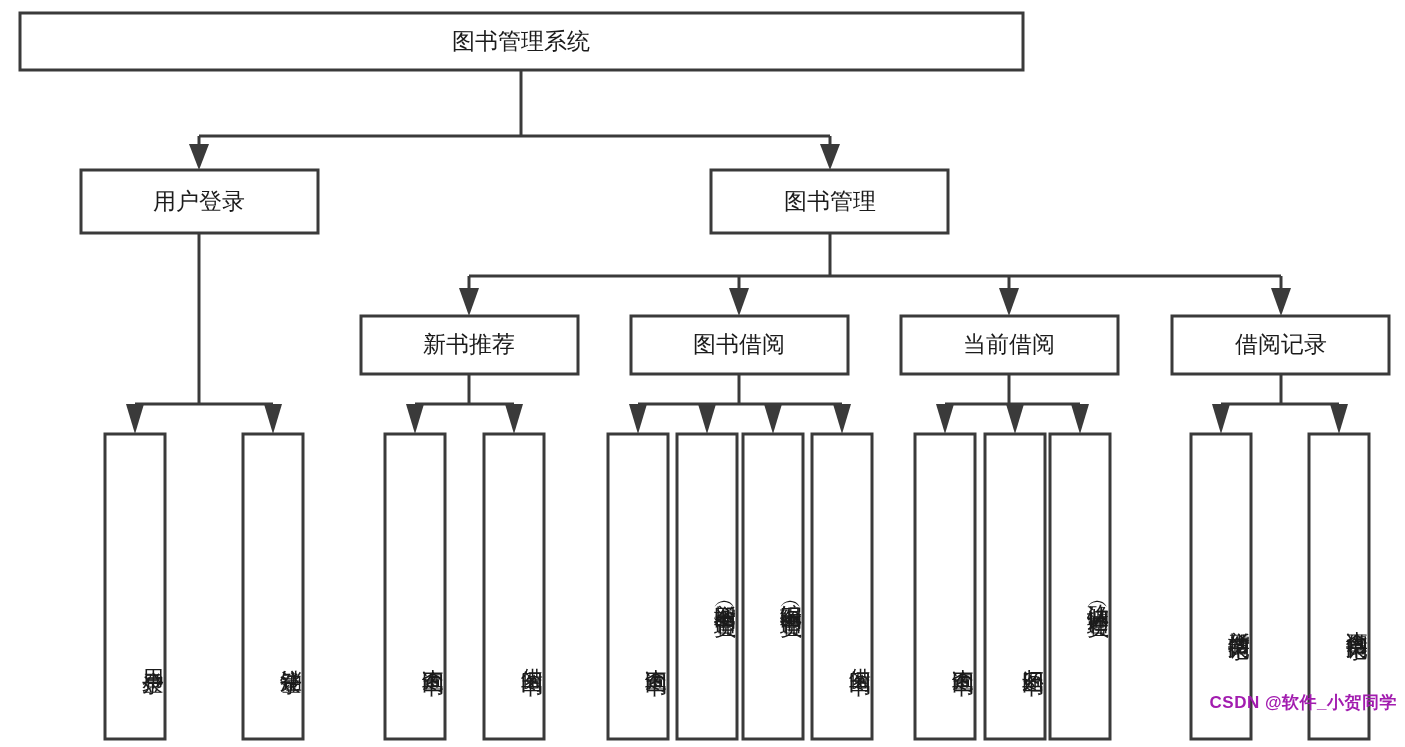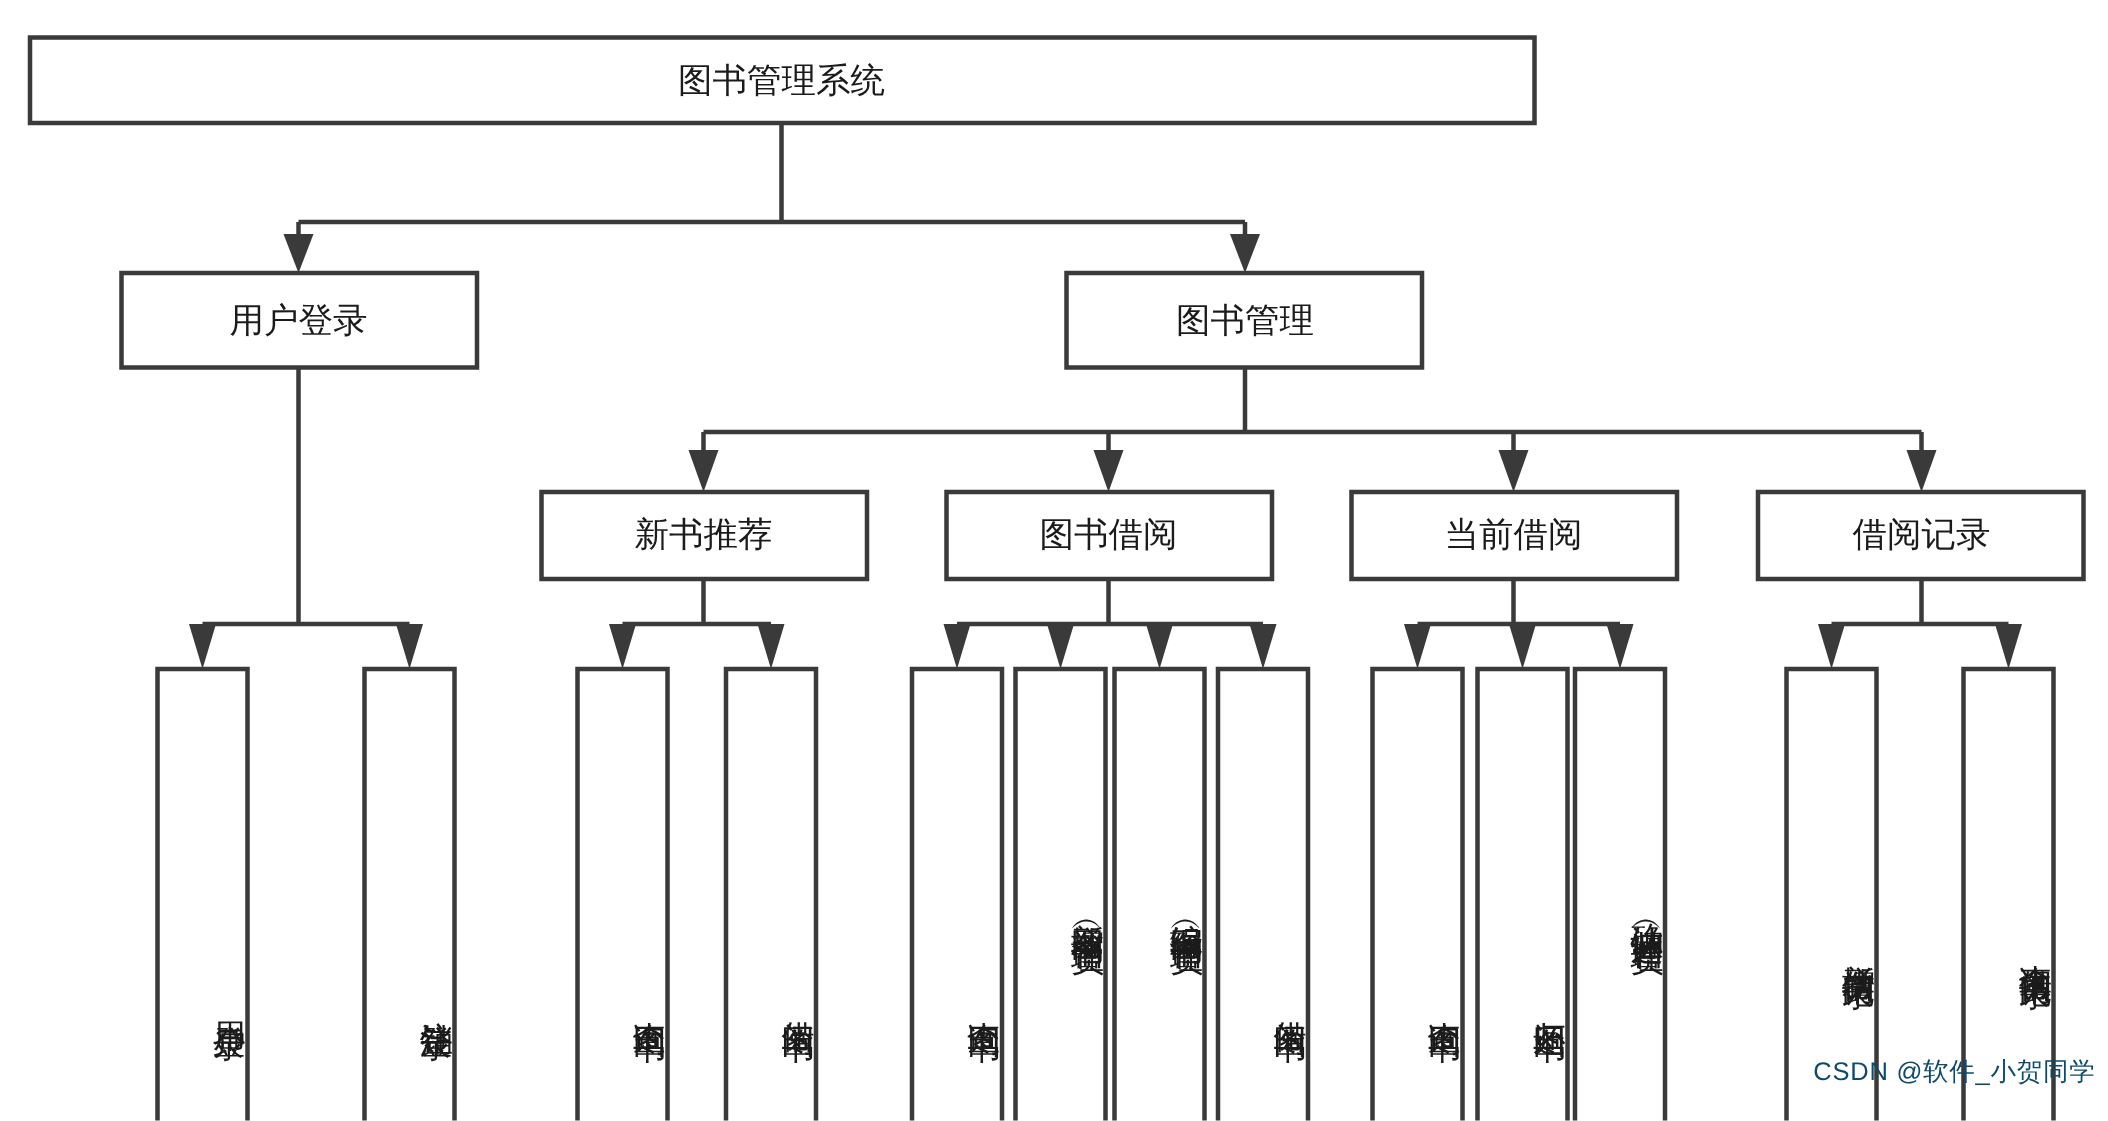--- a/index.html
+++ b/index.html
@@ -10,21 +10,20 @@
   body {
     width: 1405px;
     height: 747px;
     font-family: "Liberation Sans", "DejaVu Sans", sans-serif;
     overflow: hidden;
   }
   #diagram-root {
     position: relative;
     width: 1405px;
     height: 720px;
-    margin-top: 12px;
   }
   svg.diagram-canvas {
     position: absolute;
     top: 0;
     left: 0;
     width: 1405px;
     height: 747px;
   }
   .node-box {
     fill: #ffffff;
@@ -61,23 +60,24 @@
     letter-spacing: 2px;
     white-space: nowrap;
     pointer-events: none;
   }
   .watermark {
     position: absolute;
     right: 8px;
     bottom: 6px;
     font-family: "Liberation Sans", "DejaVu Sans", sans-serif;
     font-size: 17px;
-    color: #0c4a6e;
+    color: #a21caf;
     letter-spacing: 0.5px;
     white-space: nowrap;
+    font-weight: bold;
   }
 </style>
 </head>
 <body>
 
 <div id="diagram-root">
 
   <svg class="diagram-canvas" viewBox="0 0 1405 747">
 
     <g>

